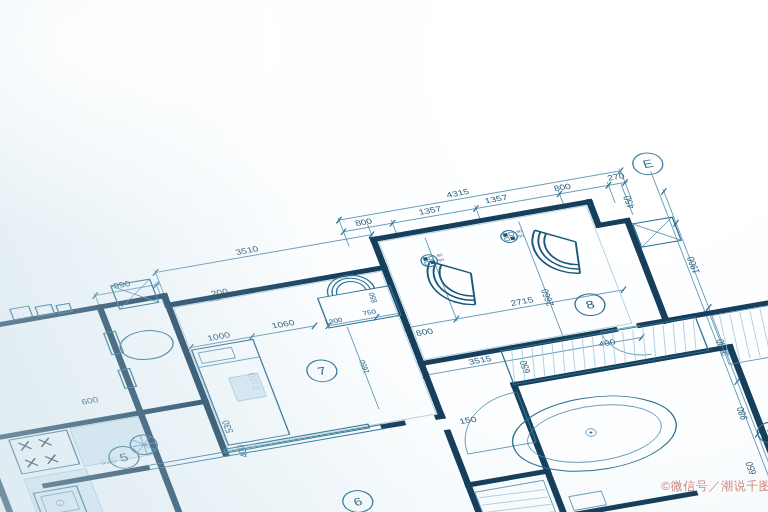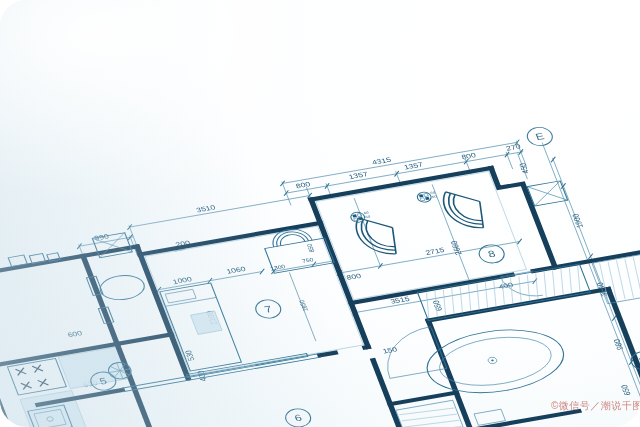--- a/index.html
+++ b/index.html
@@ -1,21 +1,20 @@
 <!DOCTYPE html>
 <html><head>
 <meta charset="utf-8">
 <style>
   html,body{margin:0;padding:0;background:#fff;}
   .stage{
     position:relative;width:640px;height:427px;overflow:hidden;
     background:
       radial-gradient(circle at 82% 12%, #ffffff 0%, #fdfeff 45%, #f2f8fa 72%, #e7f1f6 100%);
     font-family:"Liberation Sans", sans-serif;
-    border-radius:27px;
   }
   .plan-svg{
     position:absolute;left:0;top:0;
     transform-origin:0 0;
     transform:matrix(0.6,-0.105,0.17,0.44,-141.2,205.9);
   }
   .haze{
     position:absolute;inset:0;pointer-events:none;
     background:
       radial-gradient(ellipse 420px 240px at 15% 8%, rgba(255,255,255,.95), rgba(255,255,255,0) 70%),

